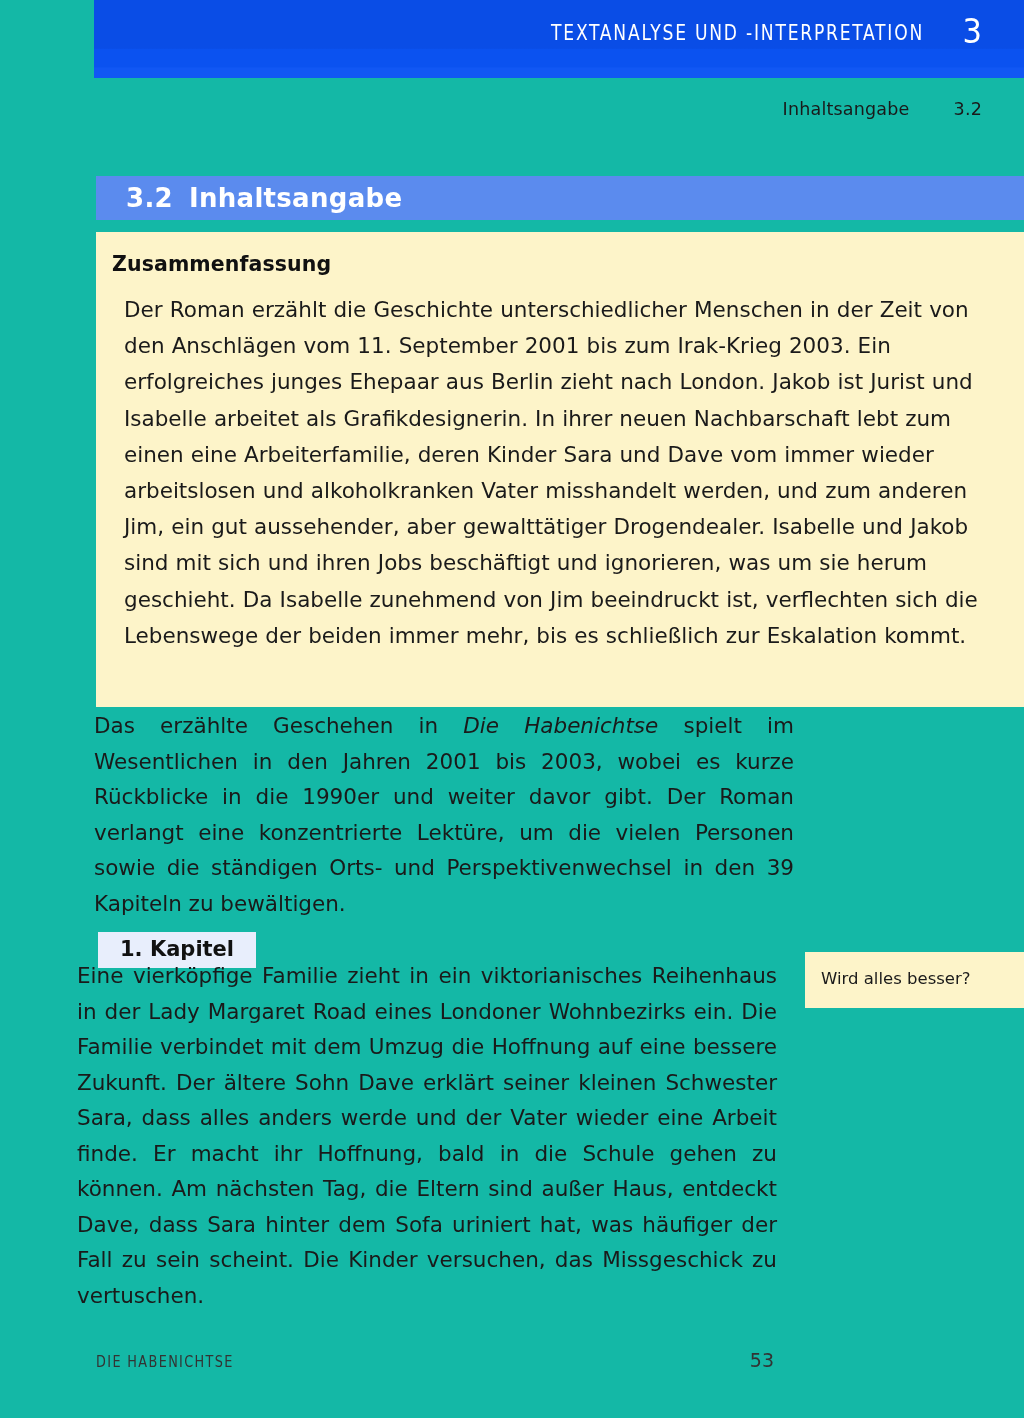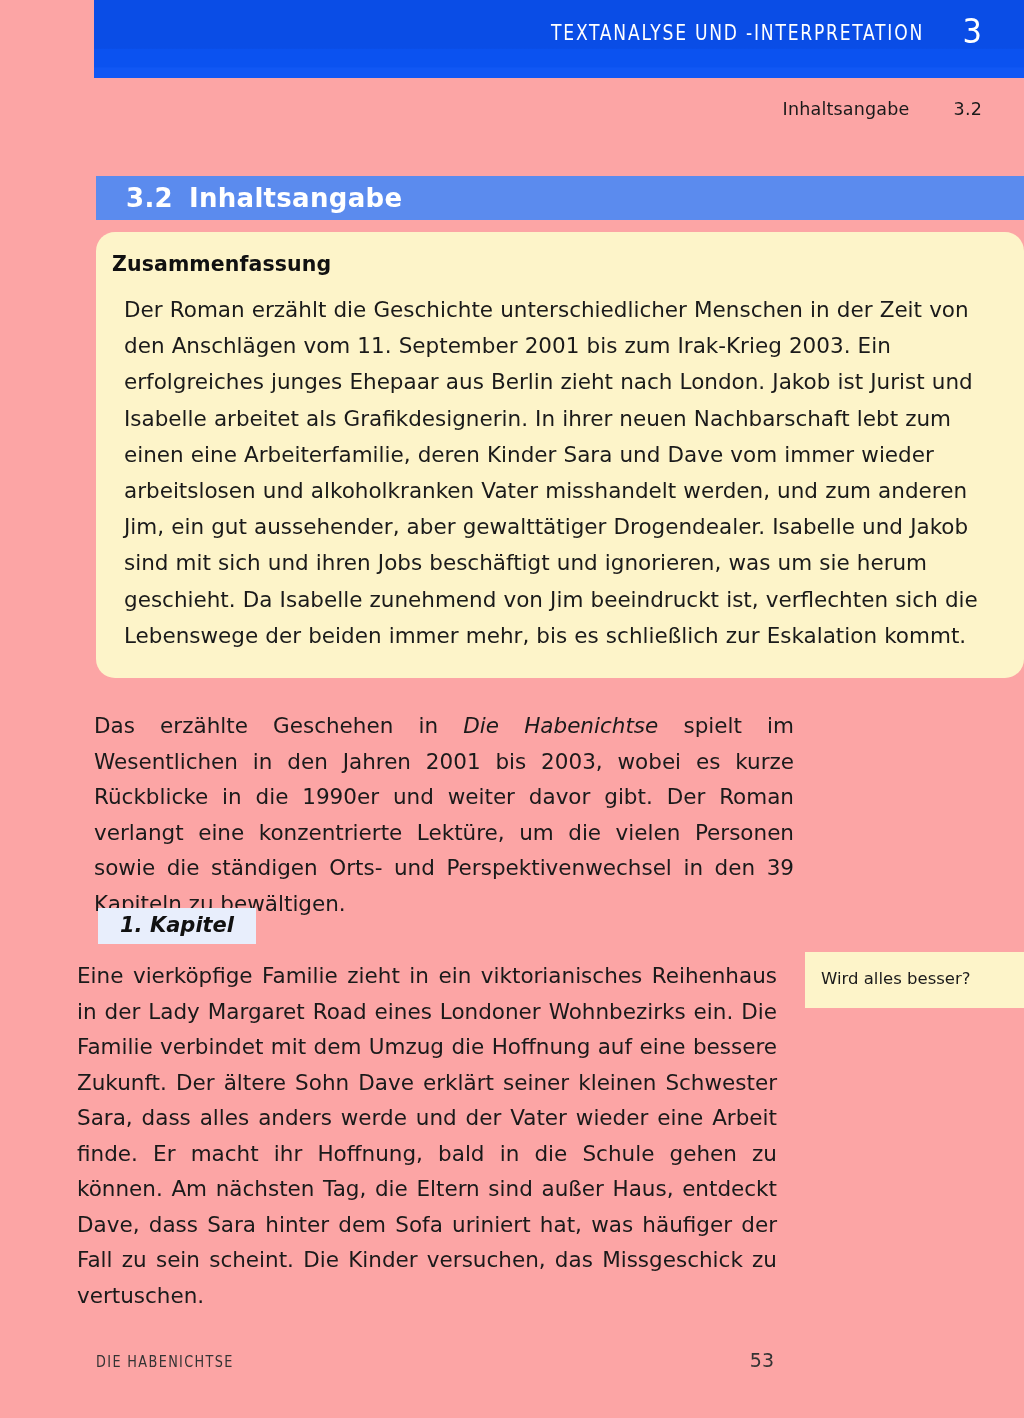--- a/index.html
+++ b/index.html
@@ -15,21 +15,21 @@
     font-family: "DejaVu Sans", "Liberation Sans", sans-serif;
     color: #1a1a1a;
     -webkit-font-smoothing: antialiased;
   }
 
   .page {
     position: absolute;
     inset: 0;
     width: 1024px;
     height: 1418px;
-    background: #fca5a5;
+    background: #14b8a6;
   }
 
   
   .header-band {
     position: absolute;
     left: 94px;
     top: 0;
     width: 930px;
     height: 78px;
     background: linear-gradient(180deg, #0a4de6 0%, #0a4de6 62%, #0b52f0 63%, #0b52f0 86%, #1157f4 87%, #1157f4 100%);
@@ -101,24 +101,23 @@
     margin-left: 16px;
     letter-spacing: 0.3px;
   }
 
   
   .summary-box {
     position: absolute;
     left: 96px;
     top: 232px;
     width: 928px;
-    padding: 20px 34px 12px 16px;
+    padding: 20px 34px 41px 16px;
     box-sizing: border-box;
     background: #fdf4c9;
-    border-radius: 19px;
   }
   .summary-title {
     font-size: 20.5px;
     font-weight: 700;
     color: #111111;
     margin: 0 0 16px 0;
     letter-spacing: 0.1px;
   }
   .summary-text {
     font-size: 21.5px;
@@ -144,25 +143,24 @@
     margin: 0;
     text-align: justify;
     text-justify: inter-word;
   }
   .body-par .ital { font-style: italic; }
 
   
   .chapter-chip {
     position: absolute;
     left: 98px;
-    top: 908px;
+    top: 932px;
     background: #e8eefc;
     padding: 5px 22px 7px 22px;
     display: inline-block;
-    font-style: italic;
   }
   .chapter-chip span {
     font-size: 21px;
     font-weight: 700;
     color: #111111;
   }
 
   .chapter-body {
     position: absolute;
     left: 77px;

